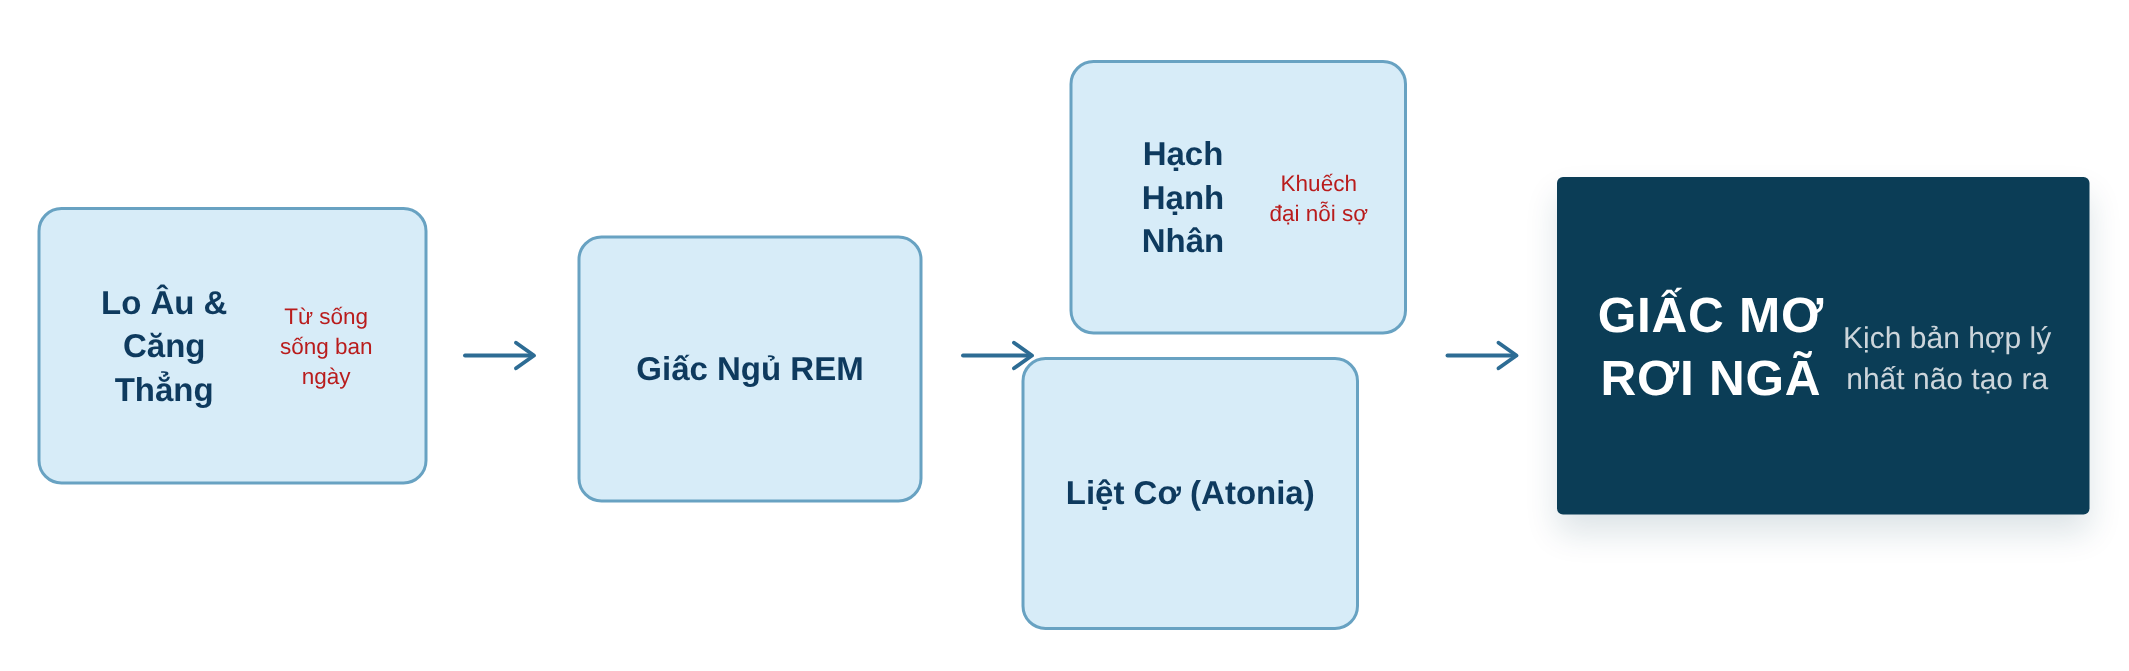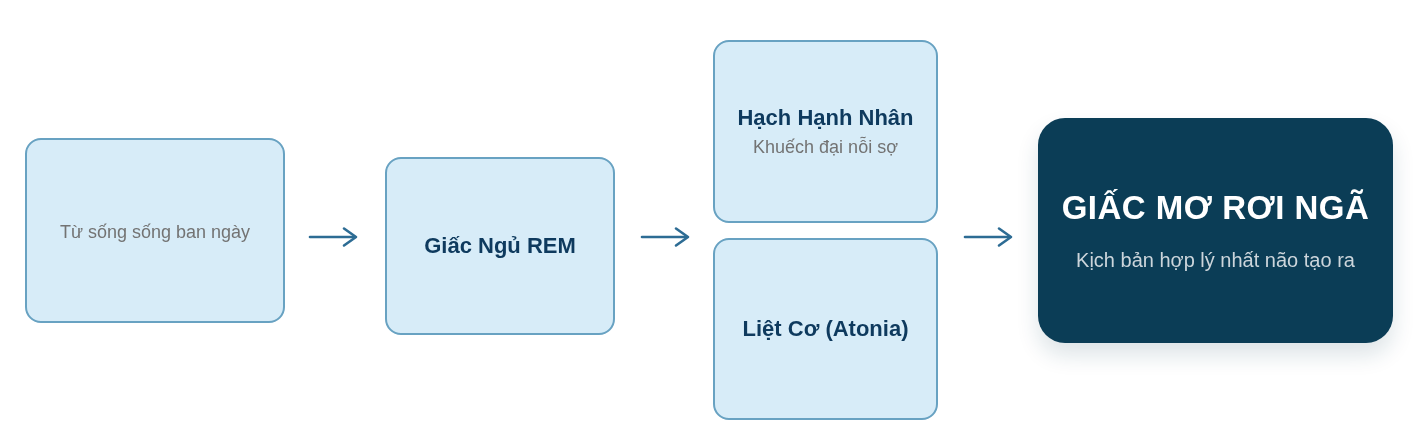--- a/index.html
+++ b/index.html
@@ -12,47 +12,47 @@
     width: 1419px;
     height: 447px;
     background: #ffffff;
     font-family: "Liberation Sans", sans-serif;
     overflow: hidden;
   }
   .node {
     position: absolute;
     box-sizing: border-box;
     display: flex;
-    flex-direction: column;
+    flex-direction: row;
     justify-content: center;
     align-items: center;
     text-align: center;
     border-radius: 16px;
     padding: 12px 20px;
   }
   .node.light {
     background: #d7ecf8;
     border: 2.5px solid #68a2c2;
   }
   .node.dark {
     background: #0b3d56;
     border: none;
-    border-radius: 27px;
+    border-radius: 4px;
     box-shadow: 0 12px 22px rgba(13, 61, 86, 0.14);
   }
   .node-title {
     font-weight: bold;
     font-size: 22px;
     line-height: 1.32;
     color: #0e3a5e;
   }
   .node-subtitle {
-    font-size: 18px;
+    font-size: 15px;
     line-height: 1.35;
-    color: #737373;
+    color: #b91c1c;
     margin-top: 3px;
   }
   .node.dark .node-title {
     font-size: 33px;
     line-height: 1.25;
     color: #ffffff;
     letter-spacing: 0.5px;
   }
   .node.dark .node-subtitle {
     font-size: 20px;
@@ -68,32 +68,33 @@
     stroke: #2d6c94;
     stroke-width: 2.6;
     fill: none;
     stroke-linecap: round;
     stroke-linejoin: round;
   }
   
   #node-0 { left: 25px;  top: 138px; width: 260px; height: 185px; }
   #node-1 { left: 385px; top: 157px; width: 230px; height: 178px; }
   #node-2 { left: 713px; top: 40px;  width: 225px; height: 183px; }
-  #node-3 { left: 713px; top: 238px; width: 225px; height: 182px; justify-content: center; }
+  #node-3 { left: 681px; top: 238px; width: 225px; height: 182px; justify-content: center; }
   #node-4 { left: 1038px; top: 118px; width: 355px; height: 225px; }
   #arrow-0 { left: 308px; top: 224px; }
   #arrow-1 { left: 640px; top: 224px; }
   #arrow-2 { left: 963px; top: 224px; }
 </style>
 </head>
 <body>
 
 <div class="canvas">
 
   <div class="node light" id="node-0">
+    <div class="node-title">Lo Âu &amp; Căng Thẳng</div>
     <div class="node-subtitle">Từ sống sống ban ngày</div>
   </div>
 
   <svg class="arrow" id="arrow-0" viewBox="0 0 52 26">
     <path d="M2,13 H46"></path>
     <path d="M36,4.5 L48,13 L36,21.5"></path>
   </svg>
 
   <div class="node light" id="node-1">
     <div class="node-title">Giấc Ngủ REM</div>

